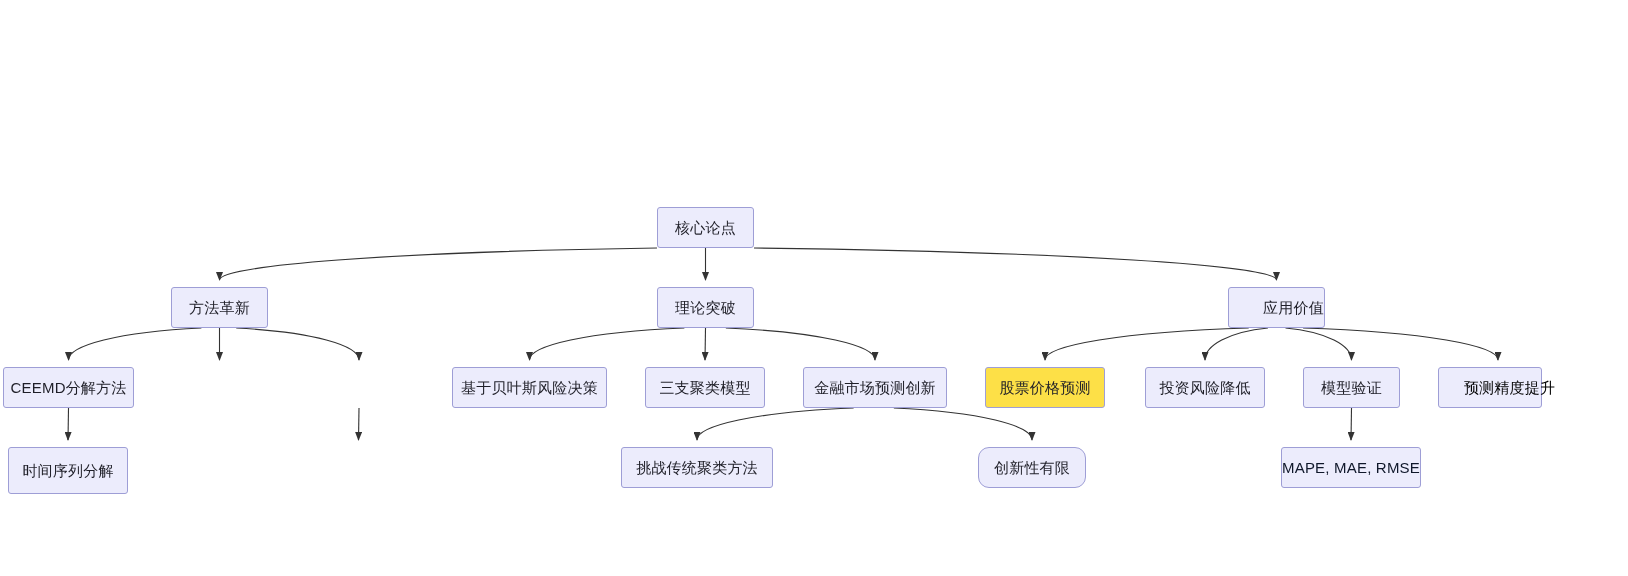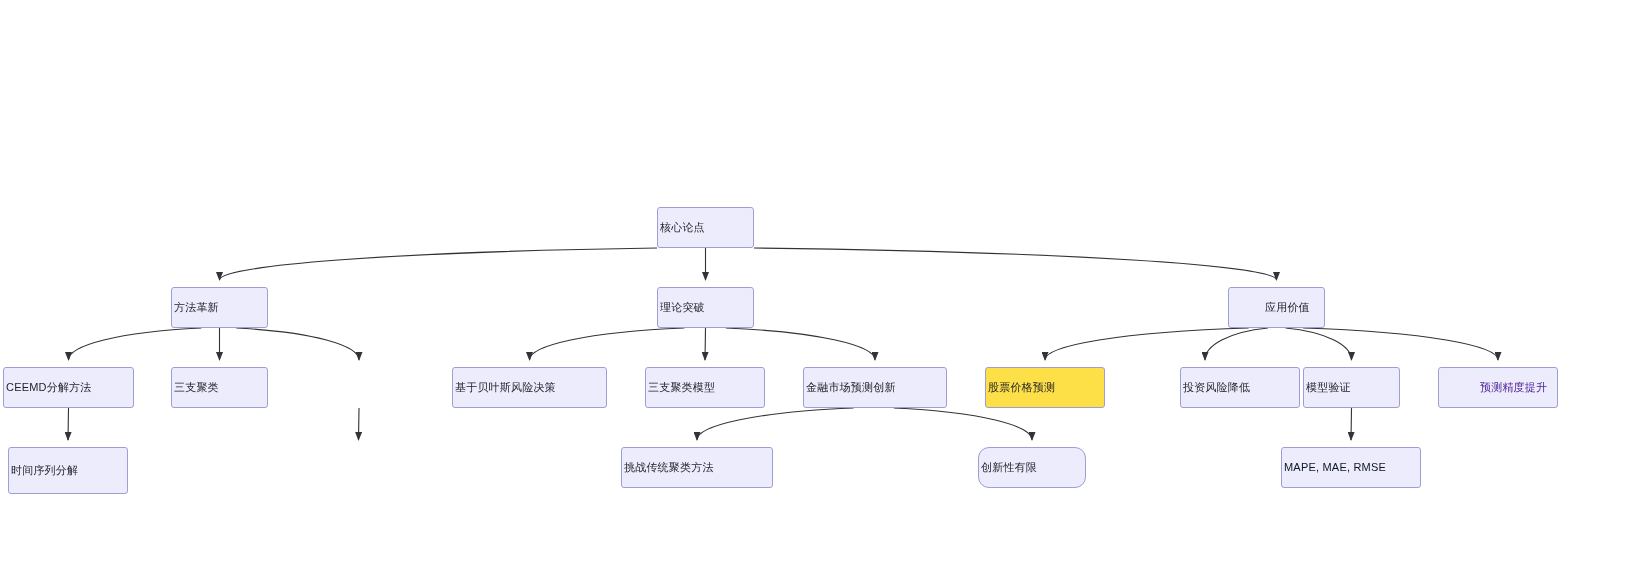--- a/index.html
+++ b/index.html
@@ -29,22 +29,23 @@
     pointer-events: none;
   }
   .node {
     position: absolute;
     box-sizing: border-box;
     background: #ececfc;
     border: 1px solid #9e9ed6;
     border-radius: 3px;
     display: flex;
     align-items: center;
+    justify-content: center;
     color: #1f1f28;
-    font-size: 11px;
+    font-size: 15px;
     line-height: 1;
     letter-spacing: 0.2px;
     white-space: nowrap;
     height: 41px;
   }
   .node-label {
     display: block;
     padding: 0 2px;
   }
 </style>
@@ -87,42 +88,39 @@
     </div>
     <div class="node" style="left: 657px; top: 287px; width: 97px; height: 41px; background: rgb(236, 236, 252); border-color: rgb(158, 158, 214); color: rgb(31, 31, 40);">
       <span class="node-label">理论突破</span>
     </div>
     <div class="node" style="left: 1228px; top: 287px; width: 97px; height: 41px; background: rgb(236, 236, 252); border-color: rgb(158, 158, 214); color: rgb(31, 31, 40); padding-left: 34px;">
       <span class="node-label">应用价值</span>
     </div>
     <div class="node" style="left: 3px; top: 367px; width: 131px; height: 41px; background: rgb(236, 236, 252); border-color: rgb(158, 158, 214); color: rgb(31, 31, 40);">
       <span class="node-label">CEEMD分解方法</span>
     </div>
-    <div class="node" style="left: 171px; top: 367px; width: 97px; height: 41px; background: rgb(236, 236, 252); border-color: rgb(158, 158, 214); color: rgb(31, 31, 40);">
-      <span class="node-label">三支聚类</span>
-    </div>
     <div class="node" style="left: 452px; top: 367px; width: 155px; height: 41px; background: rgb(236, 236, 252); border-color: rgb(158, 158, 214); color: rgb(31, 31, 40);">
       <span class="node-label">基于贝叶斯风险决策</span>
     </div>
     <div class="node" style="left: 645px; top: 367px; width: 120px; height: 41px; background: rgb(236, 236, 252); border-color: rgb(158, 158, 214); color: rgb(31, 31, 40);">
       <span class="node-label">三支聚类模型</span>
     </div>
     <div class="node" style="left: 803px; top: 367px; width: 144px; height: 41px; background: rgb(236, 236, 252); border-color: rgb(158, 158, 214); color: rgb(31, 31, 40);">
       <span class="node-label">金融市场预测创新</span>
     </div>
     <div class="node" style="left: 985px; top: 367px; width: 120px; height: 41px; background: #fde047; border-color: rgb(158, 158, 214); color: rgb(31, 31, 40);">
       <span class="node-label">股票价格预测</span>
     </div>
-    <div class="node" style="left: 1180px; top: 367px; width: 120px; height: 41px; background: rgb(236, 236, 252); border-color: rgb(158, 158, 214); color: rgb(31, 31, 40);">
+    <div class="node" style="left: 1145px; top: 367px; width: 120px; height: 41px; background: rgb(236, 236, 252); border-color: rgb(158, 158, 214); color: rgb(31, 31, 40);">
       <span class="node-label">投资风险降低</span>
     </div>
     <div class="node" style="left: 1303px; top: 367px; width: 97px; height: 41px; background: rgb(236, 236, 252); border-color: rgb(158, 158, 214); color: rgb(31, 31, 40);">
       <span class="node-label">模型验证</span>
     </div>
-    <div class="node" style="left: 1438px; top: 367px; width: 120px; height: 41px; background: rgb(236, 236, 252); border-color: rgb(158, 158, 214); color: #4c1d95; padding-left: 39px;">
+    <div class="node" style="left: 1438px; top: 367px; width: 104px; height: 41px; background: rgb(236, 236, 252); border-color: rgb(158, 158, 214); color: #000000; padding-left: 39px;">
       <span class="node-label">预测精度提升</span>
     </div>
     <div class="node" style="left: 8px; top: 447px; width: 120px; height: 47px; background: rgb(236, 236, 252); border-color: rgb(158, 158, 214); color: rgb(31, 31, 40);">
       <span class="node-label">时间序列分解</span>
     </div>
     <div class="node" style="left: 621px; top: 447px; width: 152px; height: 41px; background: rgb(236, 236, 252); border-color: rgb(158, 158, 214); color: rgb(31, 31, 40);">
       <span class="node-label">挑战传统聚类方法</span>
     </div>
     <div class="node" style="left: 978px; top: 447px; width: 108px; height: 41px; background: rgb(236, 236, 252); border-color: rgb(158, 158, 214); color: rgb(31, 31, 40); border-radius: 11px;">
       <span class="node-label">创新性有限</span>

